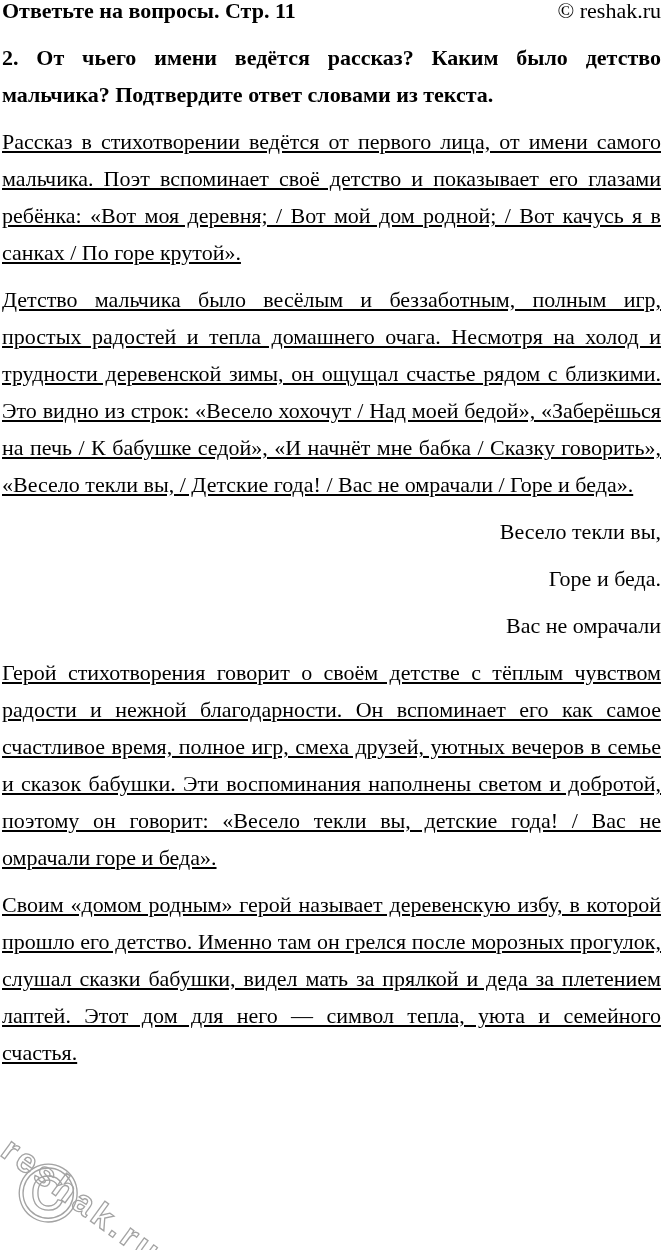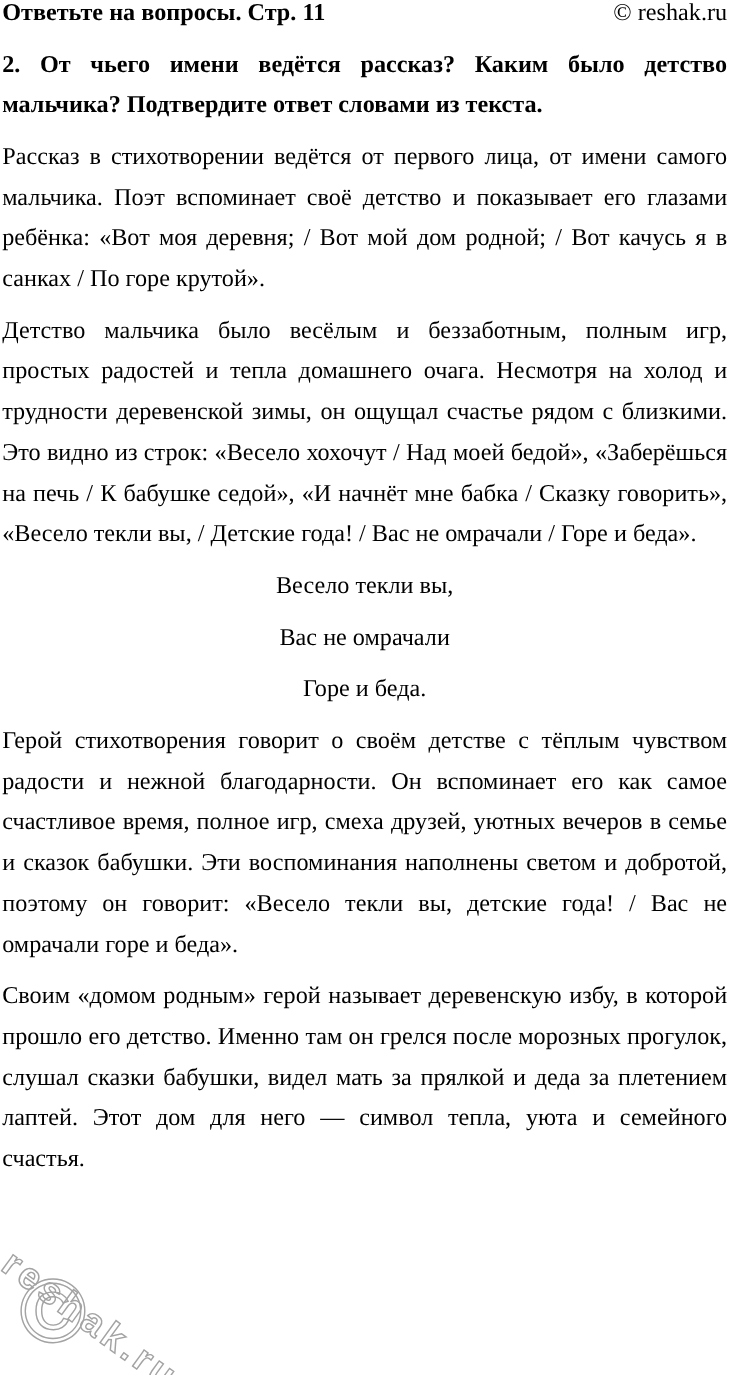--- a/index.html
+++ b/index.html
@@ -33,23 +33,24 @@
     font-weight: normal;
   }
   .question {
     font-weight: bold;
     text-align: justify;
     margin: 0 0 10px 0;
   }
   .para {
     text-align: justify;
     margin: 0 0 10px 0;
+    text-decoration: underline;
   }
   .poem-line {
-    text-align: center;
+    text-align: right;
     margin: 0 0 10px 0;
   }
   .watermark-text {
     position: absolute;
     left: 6px;
     top: 1128px;
     transform: rotate(36deg);
     transform-origin: 0 50%;
     font-family: "Liberation Sans", "DejaVu Sans", sans-serif;
     font-weight: bold;
@@ -87,23 +88,23 @@
   <p class="question">2. От чьего имени ведётся рассказ? Каким было детство мальчика? Подтвердите ответ словами из текста.</p>
 
   <p class="para">Рассказ в стихотворении ведётся от первого лица, от имени самого мальчика. Поэт вспоминает своё детство и показывает его глазами ребёнка: «Вот моя деревня; / Вот мой дом родной; / Вот качусь я в санках / По горе крутой».</p>
 
   <p class="para">Детство мальчика было весёлым и беззаботным, полным игр, простых радостей и тепла домашнего очага. Несмотря на холод и трудности деревенской зимы, он ощущал счастье рядом с близкими. Это видно из строк: «Весело хохочут / Над моей бедой», «Заберёшься на печь / К бабушке седой», «И начнёт мне бабка / Сказку говорить», «Весело текли вы, / Детские года! / Вас не омрачали / Горе и беда».</p>
 
 
   <p class="poem-line">Весело текли вы,</p>
 
 
+  <p class="poem-line">Горе и беда.</p>
+
   <p class="poem-line">Вас не омрачали</p>
-
-  <p class="poem-line">Горе и беда.</p>
 
 
   <p class="para">Герой стихотворения говорит о своём детстве с тёплым чувством радости и нежной благодарности. Он вспоминает его как самое счастливое время, полное игр, смеха друзей, уютных вечеров в семье и сказок бабушки. Эти воспоминания наполнены светом и добротой, поэтому он говорит: «Весело текли вы, детские года! / Вас не омрачали горе и беда».</p>
 
   <p class="para">Своим «домом родным» герой называет деревенскую избу, в которой прошло его детство. Именно там он грелся после морозных прогулок, слушал сказки бабушки, видел мать за прялкой и деда за плетением лаптей. Этот дом для него — символ тепла, уюта и семейного счастья.</p>
 
   <div class="watermark-text">reshak.ru</div>
 
   <div class="watermark-symbol">©</div>
 

